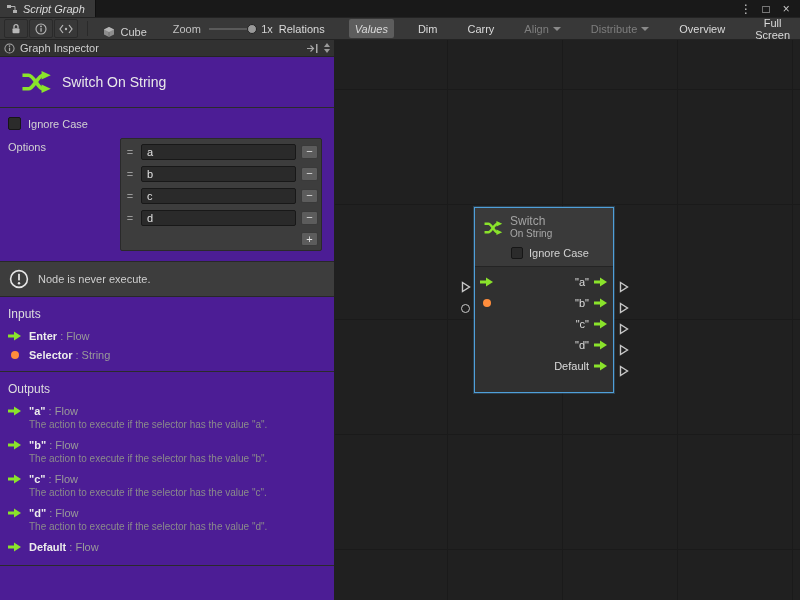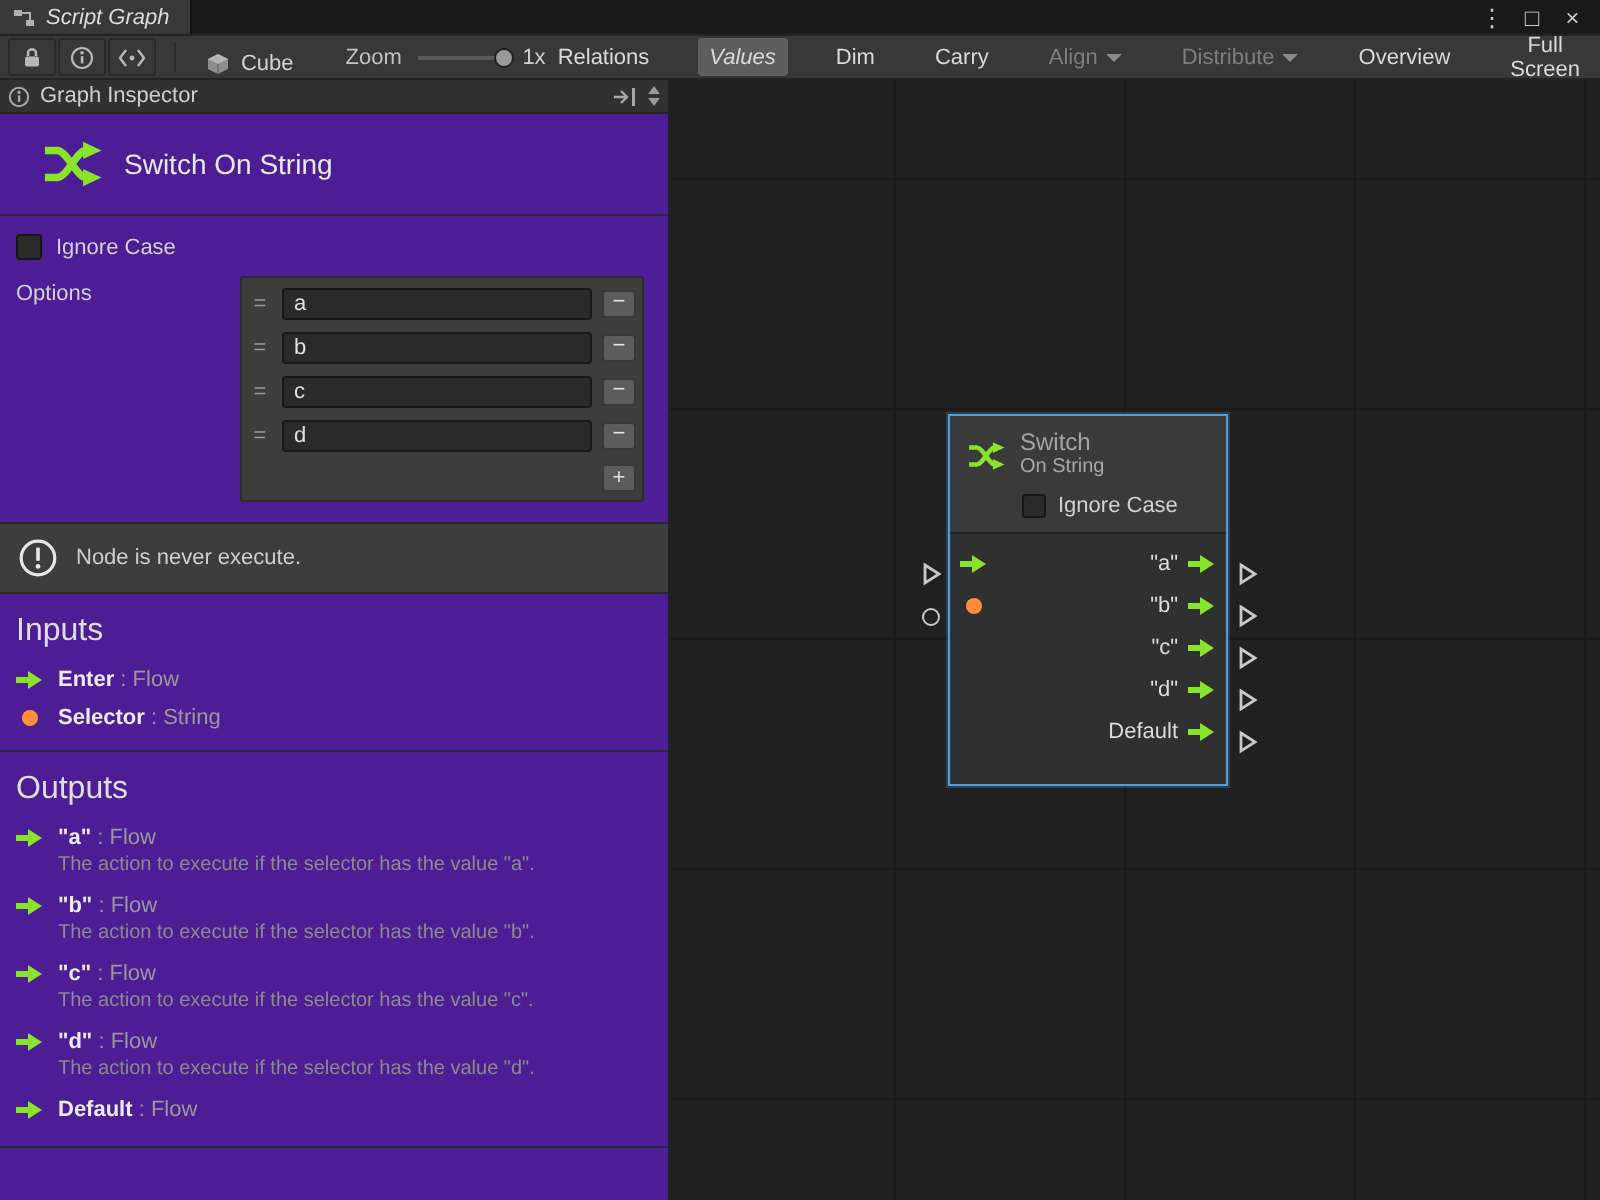--- a/index.html
+++ b/index.html
@@ -57,21 +57,21 @@
   .options-list { flex:1; background:#3d3d3d; border:1px solid #2a2a2a; border-radius:2px; padding:3px 3px 2px 3px; }
   .opt-row { display:flex; align-items:center; gap:5px; height:19px; margin-bottom:3px; }
   .drag-handle { color:#9a9a9a; width:12px; text-align:center; font-size:11px; }
   .opt-input { flex:1; height:16px; background:#2a2a2a; border:1px solid #181818; border-radius:2px;
                color:#e0e0e0; font-family:inherit; font-size:11px; padding:0 5px; }
   .mini-btn { width:17px; height:14px; background:#5c5c5c; border:1px solid #3a3a3a; border-radius:2px;
               color:#e2e2e2; font-size:11px; line-height:11px; text-align:center; font-family:inherit; cursor:default; }
   .opt-footer { display:flex; justify-content:flex-end; padding:2px 0 2px 0; }
   .warning-box { margin-top:10px; background:#3d3d3d; border-top:1px solid #282828; border-bottom:1px solid #282828;
                  display:flex; align-items:center; gap:9px; padding:7px 9px; color:#cfcfcf; }
-  .section-h { padding:10px 8px 4px 8px; font-size:16px; color:#dedede; }
+  .section-h { padding:10px 8px 4px 8px; font-size:12px; color:#dedede; }
   .port-entry { display:flex; align-items:center; gap:7px; padding:5px 8px 2px 8px; }
   .port-name { color:#ececec; font-weight:bold; }
   .port-rest { color:#9a9a9a; }
   .port-desc { padding:0 8px 4px 29px; color:#8b8b8b; font-size:10px; }
   .insp-sep { border-top:1px solid #2b2b2b; margin-top:8px; }
   .value-dot { width:8px; height:8px; border-radius:50%; background:var(--value-orange,#ff8d3c); display:inline-block; flex:0 0 auto; }
 
   
   .canvas { position:relative; flex:1; background-color:#202020; overflow:hidden;
             background-image:

